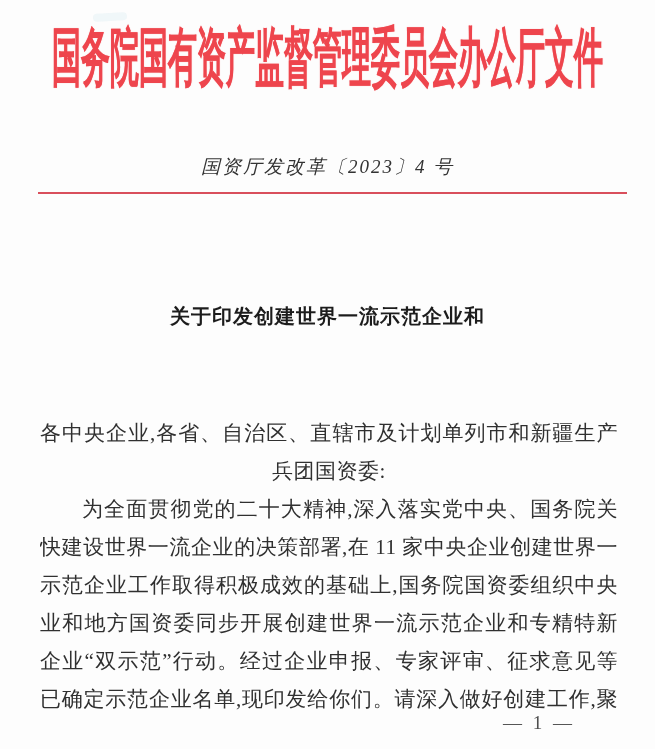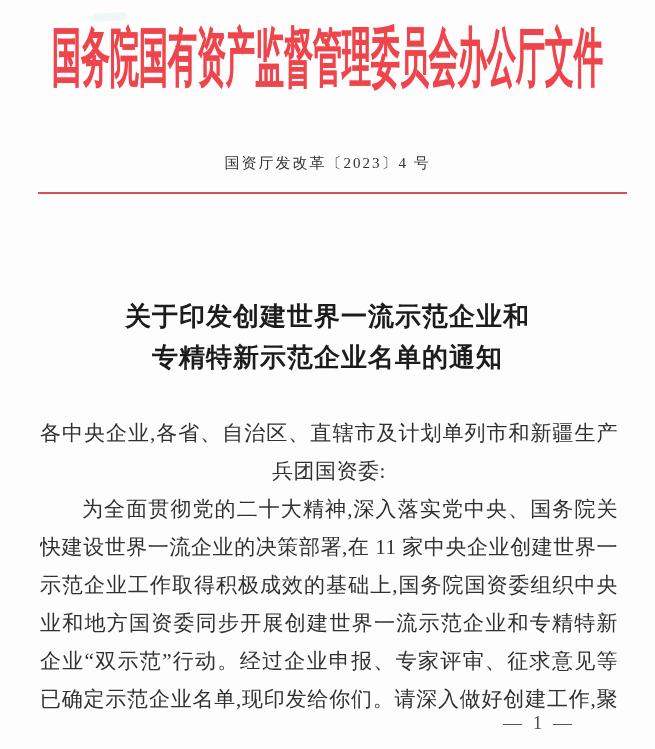--- a/index.html
+++ b/index.html
@@ -33,33 +33,34 @@
     color:#ee454d;
     letter-spacing:0px;
     white-space:nowrap;
     transform:scaleY(2.2);
     transform-origin:center center;
     text-shadow:0 0 .5px #f06a70;
   }
   .docnum{
     position:absolute;left:0;top:154px;width:655px;
     text-align:center;
-    font-size:15px;
+    font-size:19px;
     letter-spacing:2px;
     color:#333;
+    font-style:italic;
   }
   .rule{
     position:absolute;left:38px;top:192px;
     width:589px;height:2px;
     background:#d94f5c;
   }
   .title{
     position:absolute;left:0;top:296px;width:655px;
     text-align:center;
-    font-size:26px;
+    font-size:20px;
     font-weight:bold;
     color:#1c1c1c;
     line-height:41px;
     letter-spacing:1px;
   }
   .content{
     position:absolute;left:40px;top:414px;
     width:578px;
     font-size:21px;
     color:#303030;
@@ -97,21 +98,20 @@
   <div class="smudge"></div>
 
   <div class="header">国务院国有资产监督管理委员会办公厅文件</div>
 
   <div class="docnum">国资厅发改革〔2023〕4 号</div>
 
   <div class="rule"></div>
 
   <div class="title">
     <div>关于印发创建世界一流示范企业和</div>
-    <div>专精特新示范企业名单的通知</div>
   </div>
 
   <div class="content">
     <div class="bline just">各中央企业,各省、自治区、直辖市及计划单列市和新疆生产建设</div>
     <div class="bline">兵团国资委:</div>
     <div class="bline just indent">为全面贯彻党的二十大精神,深入落实党中央、国务院关于加</div>
     <div class="bline just">快建设世界一流企业的决策部署,在 11 家中央企业创建世界一流</div>
     <div class="bline just">示范企业工作取得积极成效的基础上,国务院国资委组织中央企</div>
     <div class="bline just">业和地方国资委同步开展创建世界一流示范企业和专精特新示范</div>
     <div class="bline just">企业“双示范”行动。经过企业申报、专家评审、征求意见等环节,</div>

